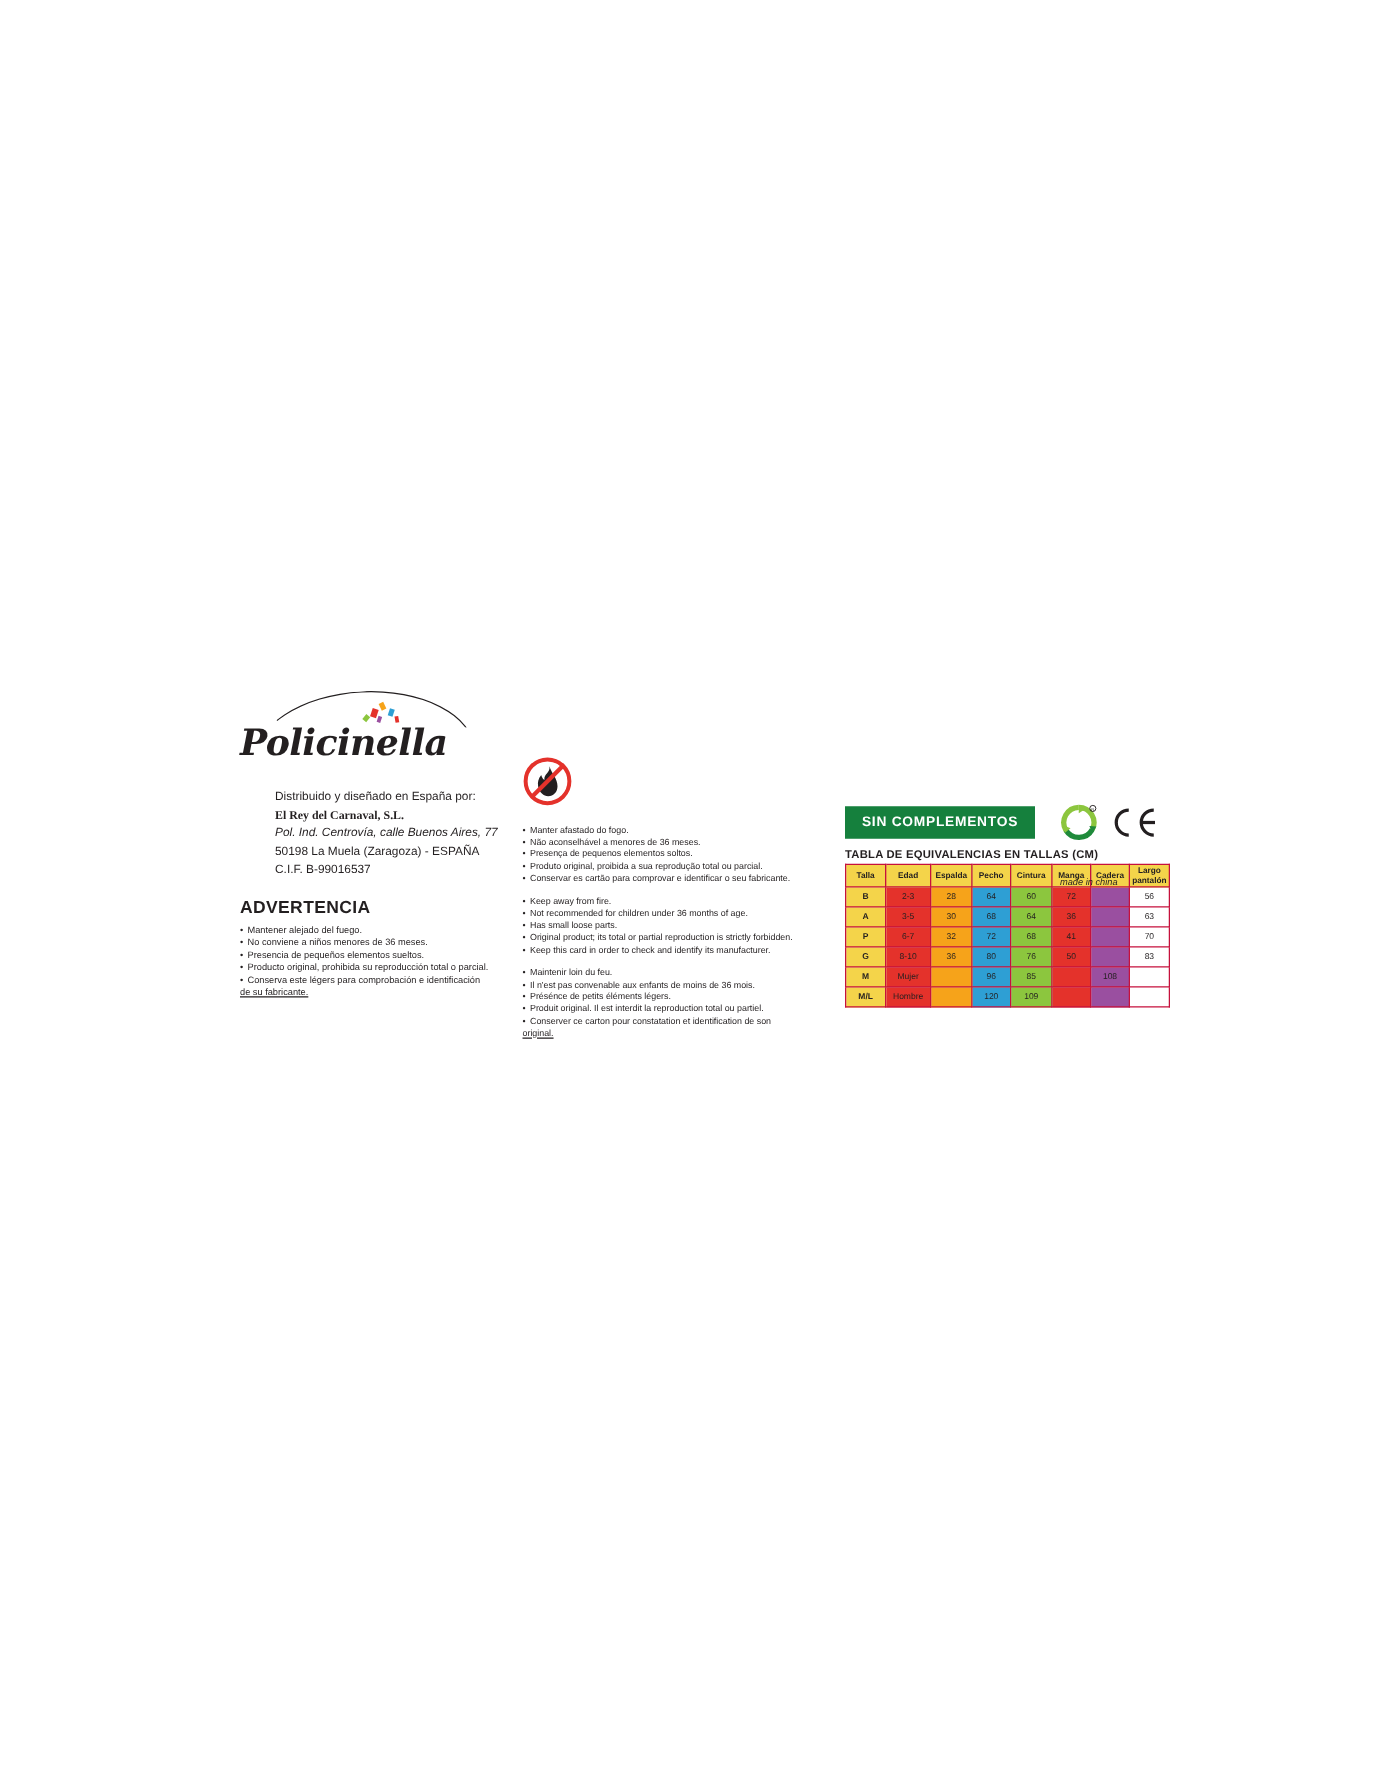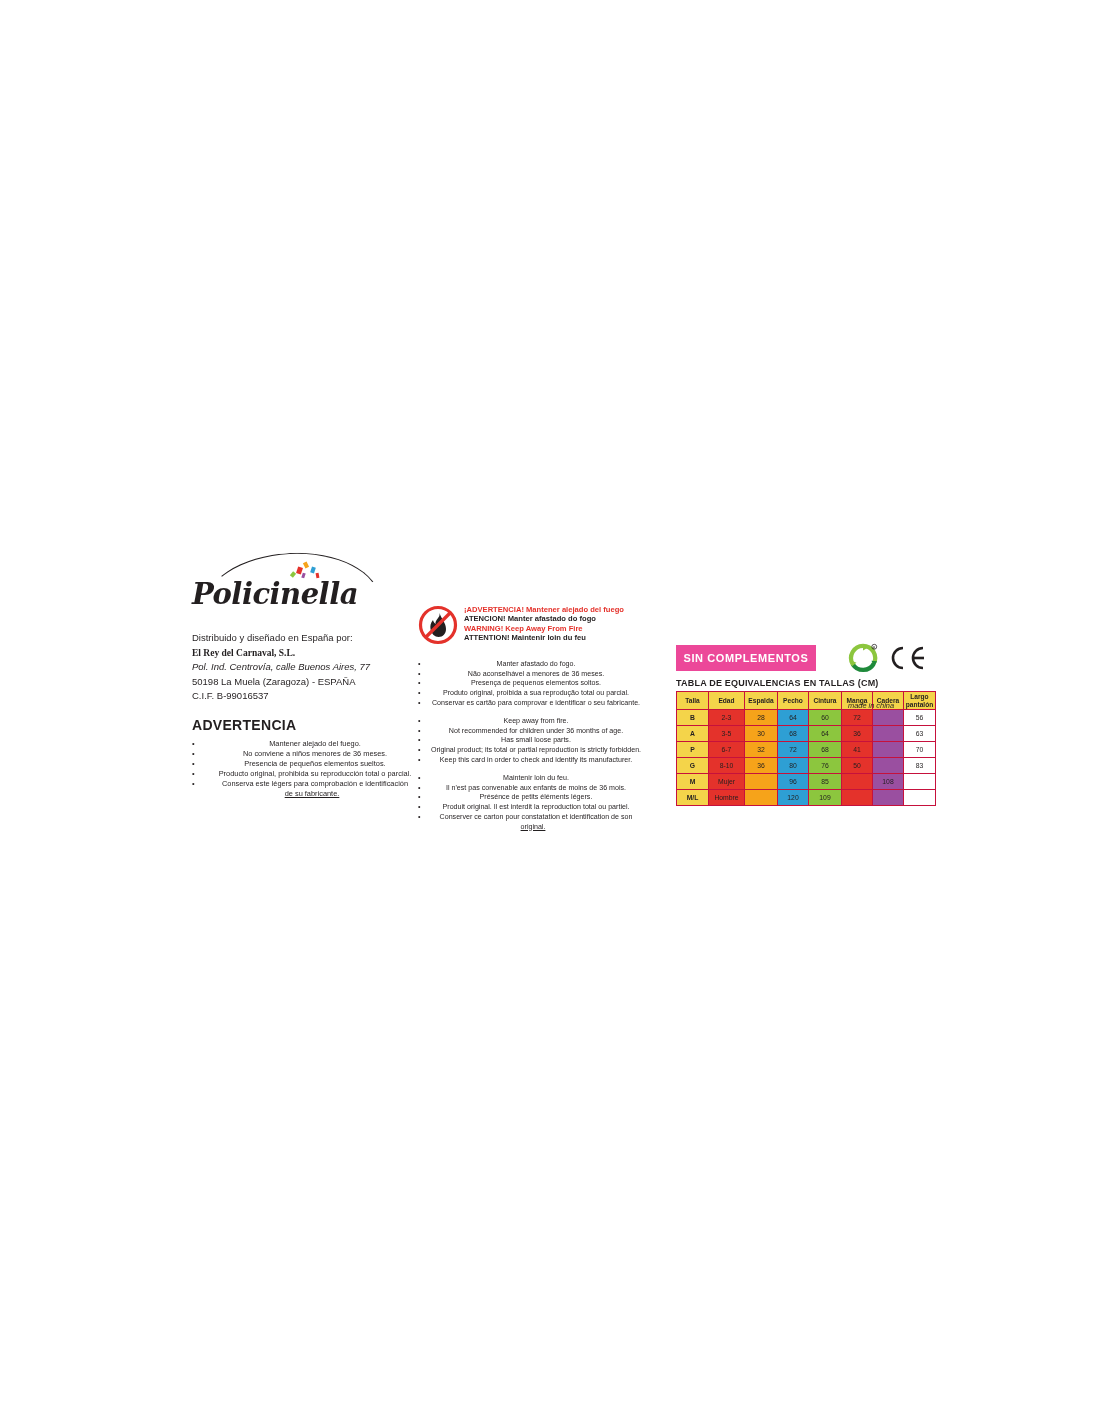--- a/index.html
+++ b/index.html
@@ -65,20 +65,21 @@
   .c3 { left: 119px; top: 14px; background: #2e9fd4; width:4px; height:6px;}
   .c4 { left: 99px;  top: 19px; background: #8cc63e; width:4px; height:5px; transform: rotate(40deg);}
   .c5 { left: 124px; top: 20px; background: #e4322b; width:3px; height:5px; transform: rotate(-10deg);}
   .c6 { left: 110px; top: 20px; background: #9a4fa0; width:3px; height:5px;}
 
   #distributor {
     margin-top: 8px;
     font-size: 9.5px;
     line-height: 14.5px;
     color: #231f20;
+    margin-left: 28px;
   }
   #distributor .bold { font-weight: 700; font-family: Liberation Serif, serif; }
   #distributor .italic { font-style: italic; }
 
   #advertencia-title {
     margin-top: 13px;
     font-size: 14px;
     font-weight: 700;
     letter-spacing: 0.3px;
   }
@@ -86,21 +87,20 @@
     margin: 6px 0 0 0;
     padding: 0;
     list-style: none;
     font-size: 7.4px;
     line-height: 9.6px;
   }
   .bullet-list li {
     padding-left: 6px;
     position: relative;
     margin-bottom: 0.5px;
-    text-align: center;
   }
   .bullet-list li:before {
     content: "•";
     position: absolute;
     left: 0;
     top: 0;
   }
   .bullet-list li.cont:before { content: ""; }
   .bullet-list li.cont { padding-left: 0; text-decoration: underline; }
 
@@ -138,23 +138,23 @@
   .lang-block .bullet-list { font-size: 7.1px; line-height: 9.2px; }
 
   
   #right-column {
     position: absolute;
     left: 676px;
     top: 645px;
     width: 265px;
   }
   #sin-complementos {
-    width: 140px;
+    width: 152px;
     height: 26px;
-    background: #ec4899;
+    background: #15803d;
     color: #ffffff;
     font-size: 11px;
     font-weight: 700;
     letter-spacing: 0.6px;
     display: flex;
     align-items: center;
     justify-content: center;
   }
   #badges {
     position: absolute;
@@ -265,26 +265,20 @@
 </div>
 
 <div id="middle-column">
 
   <div id="warning-head">
     <svg id="no-fire-icon" viewBox="0 0 40 40">
       <circle cx="20" cy="20" r="17.5" fill="#ffffff" stroke="#e4322b" stroke-width="3.2"></circle>
       <path d="M21.5 8 C 22.5 13, 17 14, 17.5 19 C 15.5 17.5, 15 15, 15 15 C 12.5 18, 12 21, 12.5 24 C 13.4 29, 17 32, 20.5 32 C 25 32, 28 28.5, 28 24 C 28 18, 23.5 14, 21.5 8 Z" fill="#231f20"></path>
       <line x1="8" y1="32" x2="32" y2="8" stroke="#e4322b" stroke-width="3.4"></line>
     </svg>
-    <div id="warning-lines">
-      <div class="l1">¡ADVERTENCIA! Mantener alejado del fuego</div>
-      <div class="l2">ATENCION! Manter afastado do fogo</div>
-      <div class="l3">WARNING! Keep Away From Fire</div>
-      <div class="l4">ATTENTION! Maintenir loin du feu</div>
-    </div>
   </div>
 
   <div class="lang-block">
     <ul class="bullet-list">
       <li>Manter afastado do fogo.</li>
       <li>Não aconselhável a menores de 36 meses.</li>
       <li>Presença de pequenos elementos soltos.</li>
       <li>Produto original, proibida a sua reprodução total ou parcial.</li>
       <li>Conservar es cartão para comprovar e identificar o seu fabricante.</li>
     </ul>

